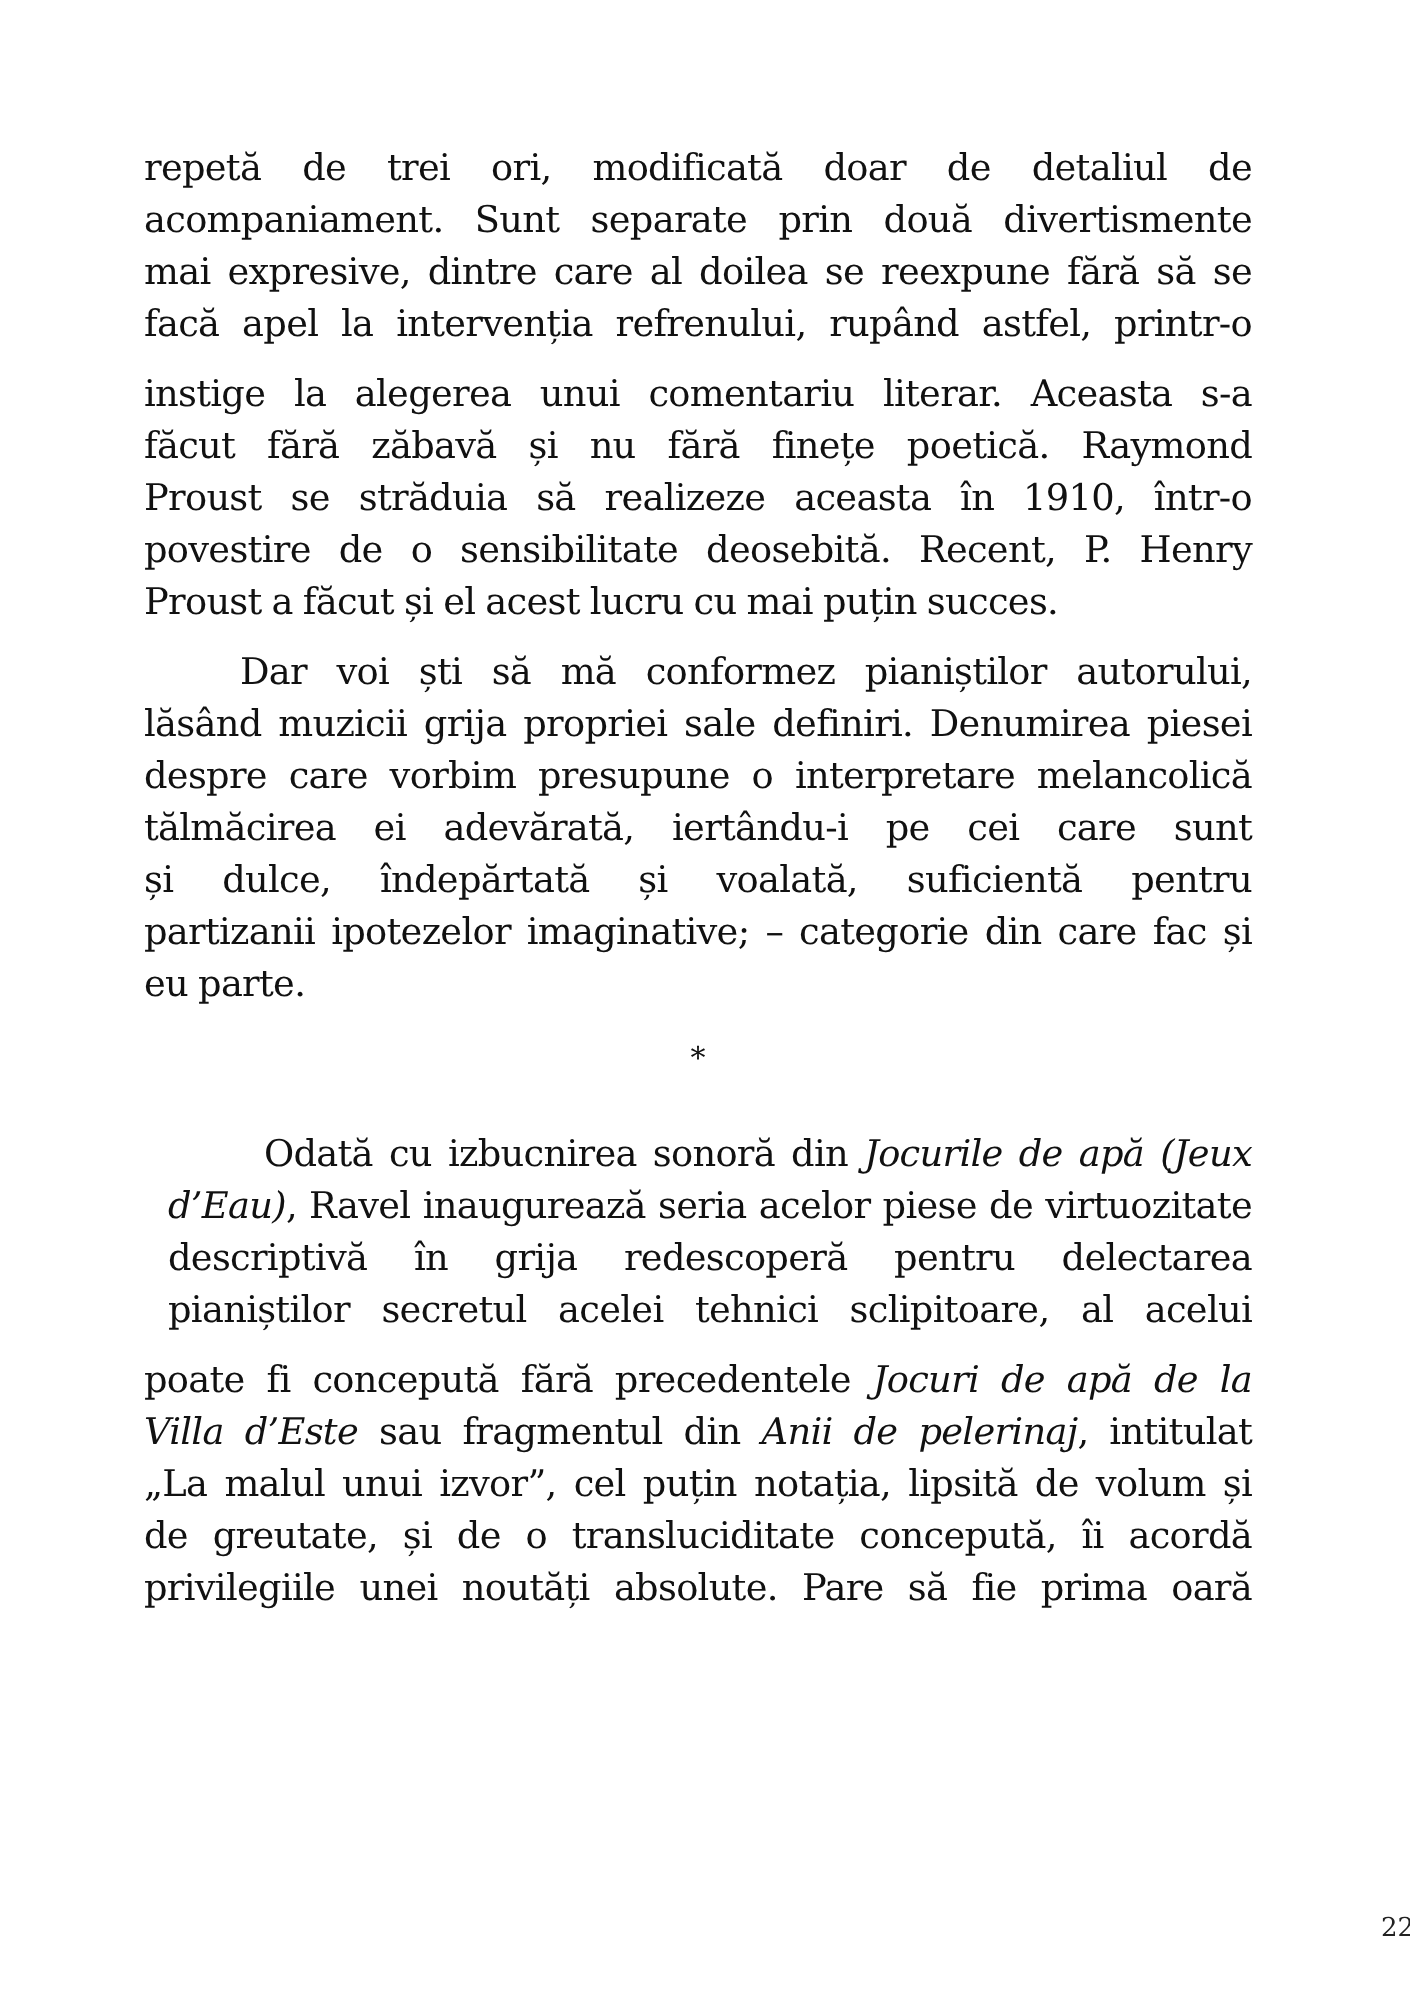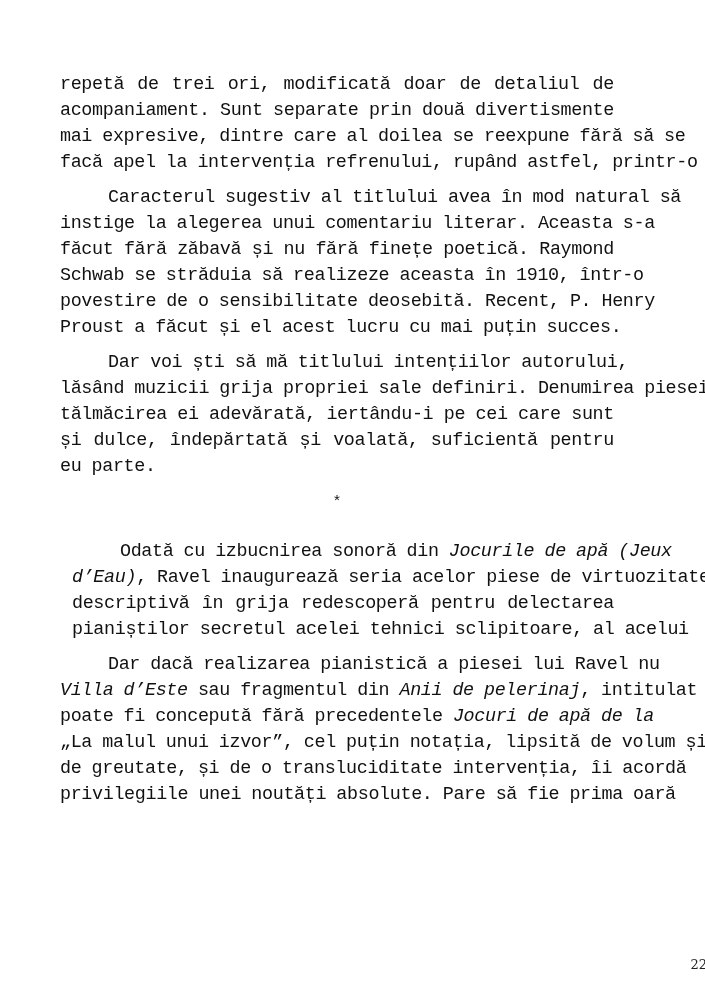--- a/index.html
+++ b/index.html
@@ -10,24 +10,23 @@
     body {
       width: 705px;
       height: 1000px;
       position: relative;
       overflow: hidden;
       font-family: "DejaVu Serif", "Liberation Serif", serif;
       color: #111111;
     }
     .page {
       position: absolute;
-      left: 60px;
+      left: 72px;
       top: 72px;
       width: 554px;
-      font-family: Liberation Mono, monospace;
     }
     .para {
       margin: 0;
       font-size: 18.4px;
       line-height: 26px;
       letter-spacing: -0.35px;
       word-spacing: -0.5px;
     }
     .line {
       display: block;
@@ -72,49 +71,49 @@
 <div class="page">
 
   <p class="para p1">
     <span class="line">repetă de trei ori, modificată doar de detaliul de</span>
     <span class="line">acompaniament. Sunt separate prin două divertismente</span>
     <span class="line">mai expresive, dintre care al doilea se reexpune fără să se</span>
     <span class="line">facă apel la intervenția refrenului, rupând astfel, printr-o</span>
   </p>
 
   <p class="para p2">
-    <span class="line indent">Caracterul sugestiv al titlului avea în mod natural să</span>
     <span class="line">instige la alegerea unui comentariu literar. Aceasta s-a</span>
     <span class="line">făcut fără zăbavă și nu fără finețe poetică. Raymond</span>
-    <span class="line">Schwab se străduia să realizeze aceasta în 1910, într-o</span>
+    <span class="line">Proust se străduia să realizeze aceasta în 1910, într-o</span>
     <span class="line">povestire de o sensibilitate deosebită. Recent, P. Henry</span>
     <span class="line last">Proust a făcut și el acest lucru cu mai puțin succes.</span>
   </p>
 
   <p class="para p3">
-    <span class="line indent">Dar voi ști să mă titlului intențiilor autorului,</span>
+    <span class="line indent">Dar voi ști să mă conformez pianiștilor autorului,</span>
     <span class="line">lăsând muzicii grija propriei sale definiri. Denumirea piesei</span>
+    <span class="line">despre care vorbim presupune o interpretare melancolică</span>
     <span class="line">tălmăcirea ei adevărată, iertându-i pe cei care sunt</span>
     <span class="line">și dulce, îndepărtată și voalată, suficientă pentru</span>
+    <span class="line">partizanii ipotezelor imaginative; – categorie din care fac și</span>
     <span class="line last">eu parte.</span>
   </p>
 
   <div class="separator">*</div>
 
   <p class="para p4">
     <span class="line indent"><span>Odată cu izbucnirea sonoră din </span><i>Jocurile de apă (Jeux</i></span>
     <span class="line"><i>d’Eau)</i><span>, Ravel inaugurează seria acelor piese de virtuozitate</span></span>
     <span class="line">descriptivă în grija redescoperă pentru delectarea</span>
     <span class="line">pianiștilor secretul acelei tehnici sclipitoare, al acelui</span>
   </p>
 
   <p class="para p5">
-    <span class="line indent">Dar dacă realizarea pianistică a piesei lui Ravel nu</span>
+    <span class="line"><span>poate fi concepută fără precedentele </span><i>Jocuri de apă de la</i></span>
     <span class="line"><i>Villa d’Este</i><span> sau fragmentul din </span><i>Anii de pelerinaj</i><span>, intitulat</span></span>
-    <span class="line"><span>poate fi concepută fără precedentele </span><i>Jocuri de apă de la</i></span>
     <span class="line">„La malul unui izvor”, cel puțin notația, lipsită de volum și</span>
-    <span class="line">de greutate, și de o transluciditate intervenția, îi acordă</span>
+    <span class="line">de greutate, și de o transluciditate concepută, îi acordă</span>
     <span class="line">privilegiile unei noutăți absolute. Pare să fie prima oară</span>
   </p>
 
 </div>
 
 <div class="page-number">22</div>
 
 </body></html>

